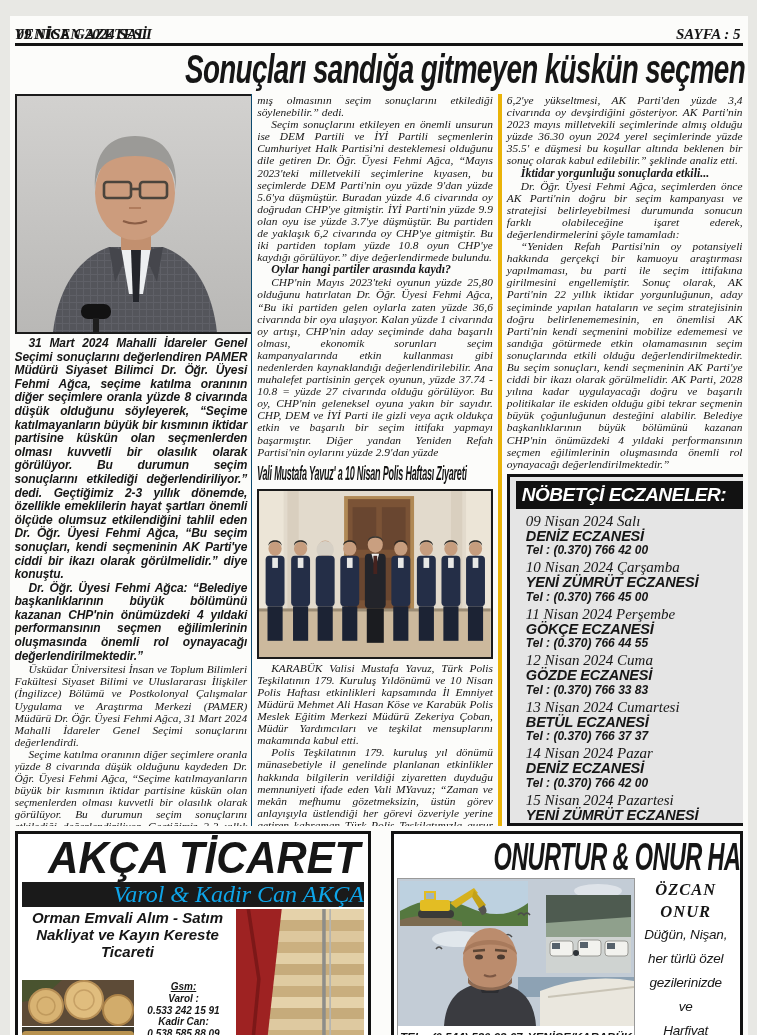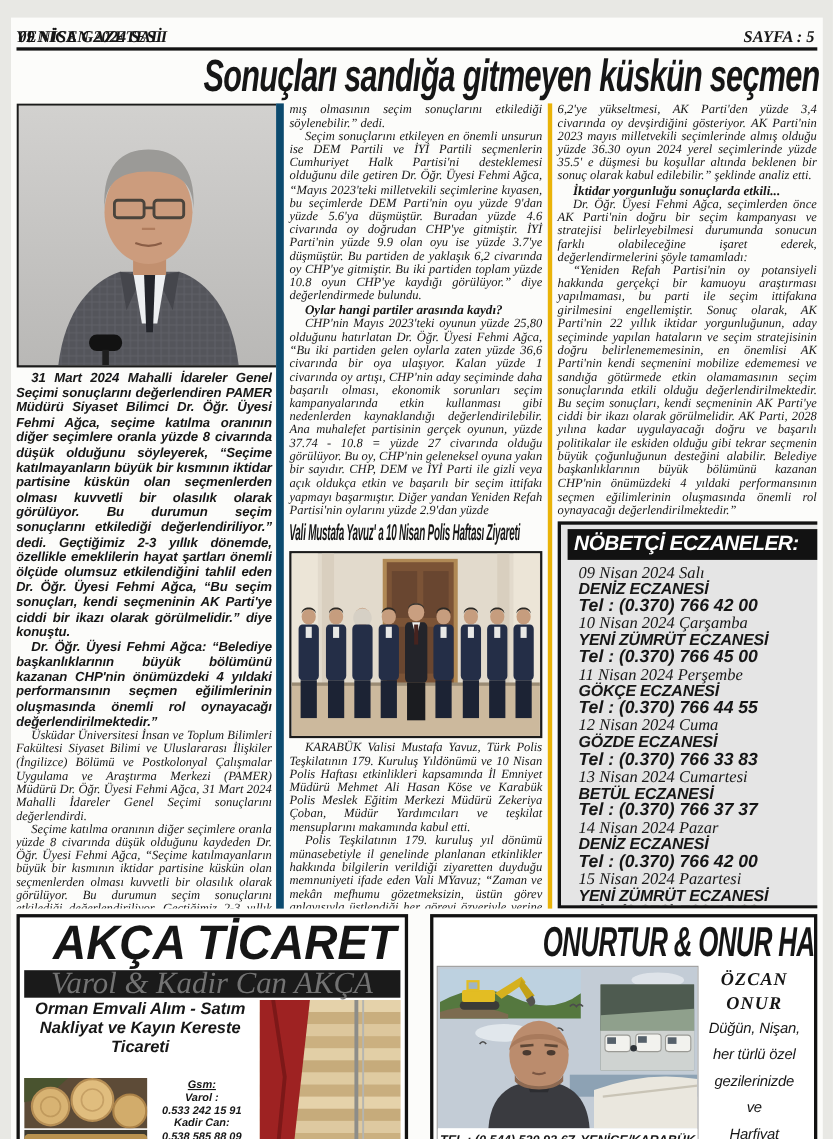--- a/index.html
+++ b/index.html
@@ -10,21 +10,21 @@
             justify-content:space-between;font-family:"Liberation Serif",serif;font-weight:bold;font-size:15px;padding:0 2px;}
   .masthead .center{position:absolute;left:0;right:4px;text-align:left;}
   
   .headline{height:45px;text-align:center;overflow:visible;margin-top:1px;}
   .headline .hl{display:inline-block;white-space:nowrap;font-family:"Liberation Sans",sans-serif;font-weight:700;
                 font-size:41px;line-height:45px;letter-spacing:-1px;transform:scaleX(.68);transform-origin:center;}
   
   .columns{display:flex;height:732px;margin-top:2px;}
   .col{box-sizing:border-box;overflow:hidden;}
   .col1{width:243px;padding-right:4px;}
-  .col2{width:253px;border-left:7px solid #0c4a6e;padding:0 5px;}
+  .col2{width:253px;border-left:1px solid #0c4a6e;padding:0 5px;}
   .col3{width:251px;border-left:4px solid #eab308;padding-left:5px;}
   
   .block{margin:0;white-space:pre-line;}
   .b-lead{font-family:"Liberation Sans",sans-serif;font-weight:bold;font-size:12px;line-height:13.6px;
           text-align:justify;text-indent:14px;letter-spacing:-.1px;}
   .b-serif{font-family:"Liberation Serif",serif;font-size:11.4px;line-height:12.1px;text-align:justify;text-indent:14px;}
   .b-serif-first{font-family:"Liberation Serif",serif;font-size:11.4px;line-height:12.1px;text-align:justify;text-indent:0;}
   .b-subhead{font-family:"Liberation Serif",serif;font-weight:bold;font-size:11.9px;line-height:13px;
              padding-left:14px;text-indent:0;}
   
@@ -37,31 +37,31 @@
   .police-headline .ph{display:inline-block;white-space:nowrap;font-family:"Liberation Sans",sans-serif;
         font-weight:700;font-size:21px;line-height:26px;letter-spacing:-.5px;transform:scaleX(.43);transform-origin:left center;}
   
   .pharmacy{margin-top:4px;border:3px solid #121212;box-sizing:border-box;width:246px;height:352px;
             padding:4px 6px;overflow:hidden;background:#e5e5e5;}
   .ph-title{background:#121212;color:#fff;font-family:"Liberation Sans",sans-serif;font-weight:bold;
             font-size:19px;line-height:25px;padding:1px 6px 2px;margin-bottom:4px;letter-spacing:-.5px;}
   .ph-entry{padding-left:10px;margin-bottom:2px;}
   .ph-date{font-family:"Liberation Serif",serif;font-size:15px;line-height:16px;}
   .ph-name{font-family:"Liberation Sans",sans-serif;font-weight:bold;font-size:14.5px;line-height:15.5px;letter-spacing:-.2px;}
-  .ph-tel{font-family:"Liberation Sans",sans-serif;font-weight:bold;font-size:16px;line-height:13px;}
+  .ph-tel{font-family:"Liberation Sans",sans-serif;font-weight:bold;font-size:12px;line-height:13px;}
   
   .ads{display:flex;gap:20px;height:228px;margin-top:5px;}
   .ad{border:3px solid #121212;box-sizing:border-box;background:#fff;overflow:hidden;}
   .ad-akca{width:366px;}
   .ad-onur{width:361px;}
   .akca-title{text-align:right;height:46px;overflow:visible;}
   .akca-title .t{display:inline-block;white-space:nowrap;font-family:"Liberation Sans",sans-serif;font-weight:700;
                  font-size:44px;line-height:48px;transform:scaleX(.95);transform-origin:center;}
-  .akca-banner{background:#1a1a1a;color:#737373;margin:2px 4px 0;text-align:center;font-family:"Liberation Serif",serif;
-               font-size:28px;line-height:25px;height:25px;}
+  .akca-banner{background:#1a1a1a;color:#0ea5e9;margin:2px 4px 0;text-align:right;font-family:"Liberation Serif",serif;
+               font-size:24px;line-height:25px;height:25px;}
   .akca-body{display:flex;margin-top:2px;padding:0 4px;height:143px;}
   .akca-main{width:212px;display:flex;flex-direction:column;gap:19px;}
   .akca-desc{font-family:"Liberation Sans",sans-serif;font-weight:bold;font-size:15px;line-height:17px;
              text-align:center;white-space:pre-line;}
   .akca-row{display:flex;flex:1;margin-top:1px;}
   .akca-photos{width:112px;display:flex;flex-direction:column;gap:1px;}
   .akca-photos svg{display:block;width:112px;}
   .akca-contact{flex:1;text-align:center;font-family:"Liberation Sans",sans-serif;font-weight:bold;
                 font-size:10px;line-height:11.8px;padding-top:1px;}
   .akca-gsm{text-decoration:underline;}

